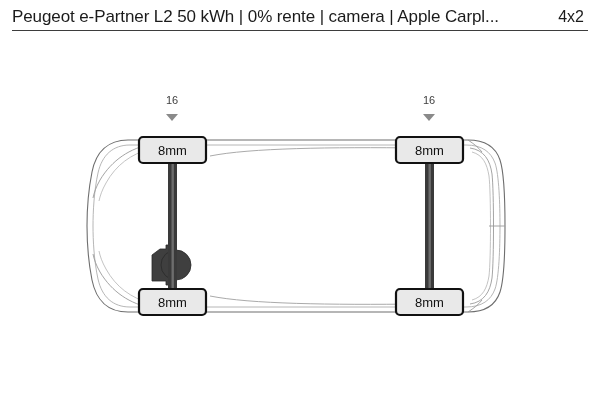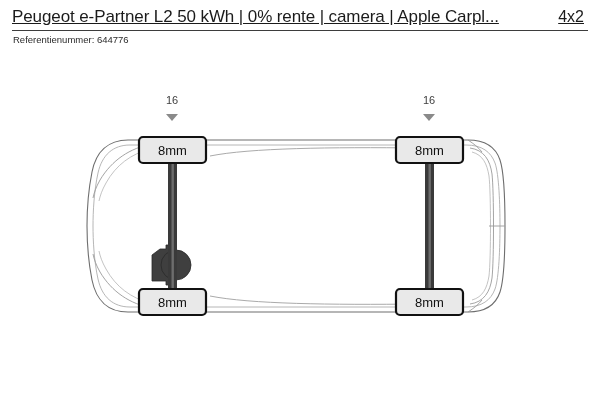--- a/index.html
+++ b/index.html
@@ -28,21 +28,20 @@
   }
   .header-row {
     position: absolute;
     left: 12px;
     top: 7px;
     width: 576px;
     height: 21px;
     display: flex;
     align-items: baseline;
     justify-content: space-between;
-    text-decoration: underline;
   }
   .title {
     font-size: 17px;
     line-height: 20px;
     font-weight: 400;
     color: #1b1b1b;
     white-space: nowrap;
     overflow: hidden;
     text-overflow: clip;
     letter-spacing: -0.1px;
@@ -102,21 +101,20 @@
 
 <div class="header">
 
   <div class="header-row">
     <div class="title">Peugeot e-Partner L2 50 kWh | 0% rente | camera | Apple Carpl...</div>
     <div class="drivetrain">4x2</div>
   </div>
 
   <div class="header-divider"></div>
 
-  <div class="refnum">Referentienummer: 644776</div>
 </div>
 
 <div class="diagram">
   <svg width="600" height="348" viewBox="0 0 600 348">
 
     <g>
 
       <path d="M 128 88
                C 108 88 96 100 92 120
                C 88 140 87 160 87 174

